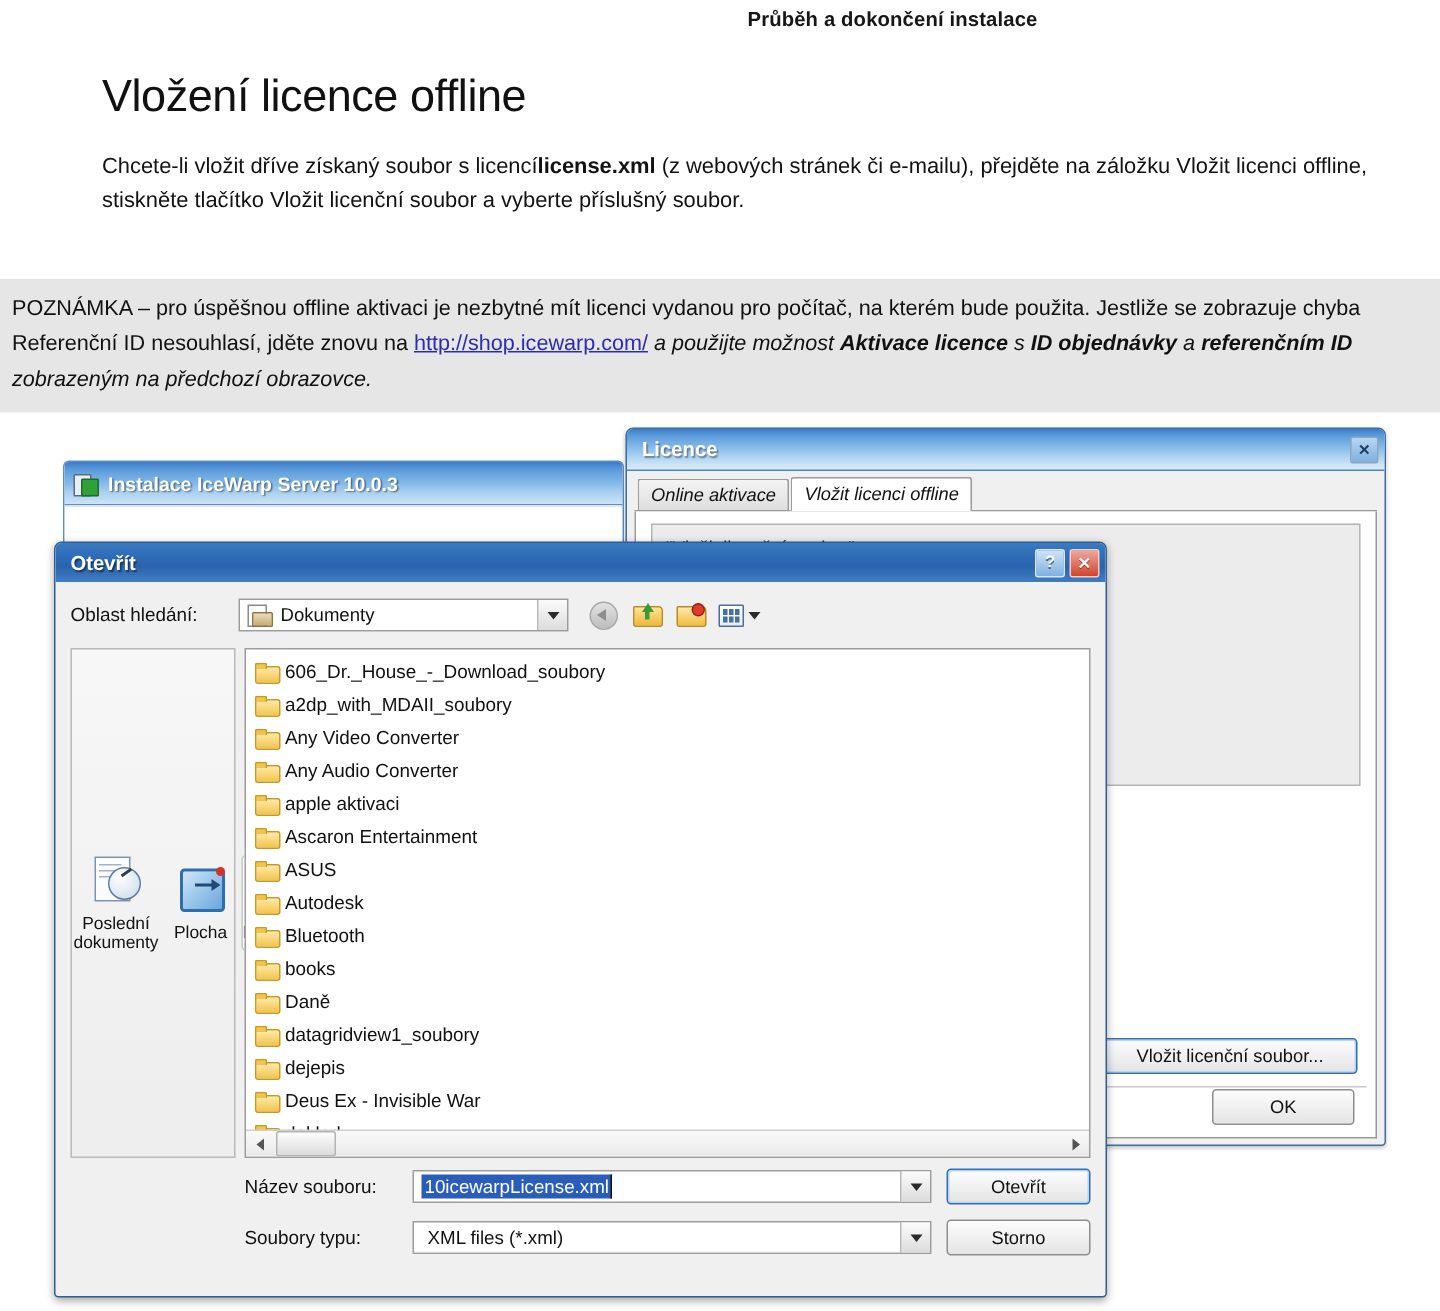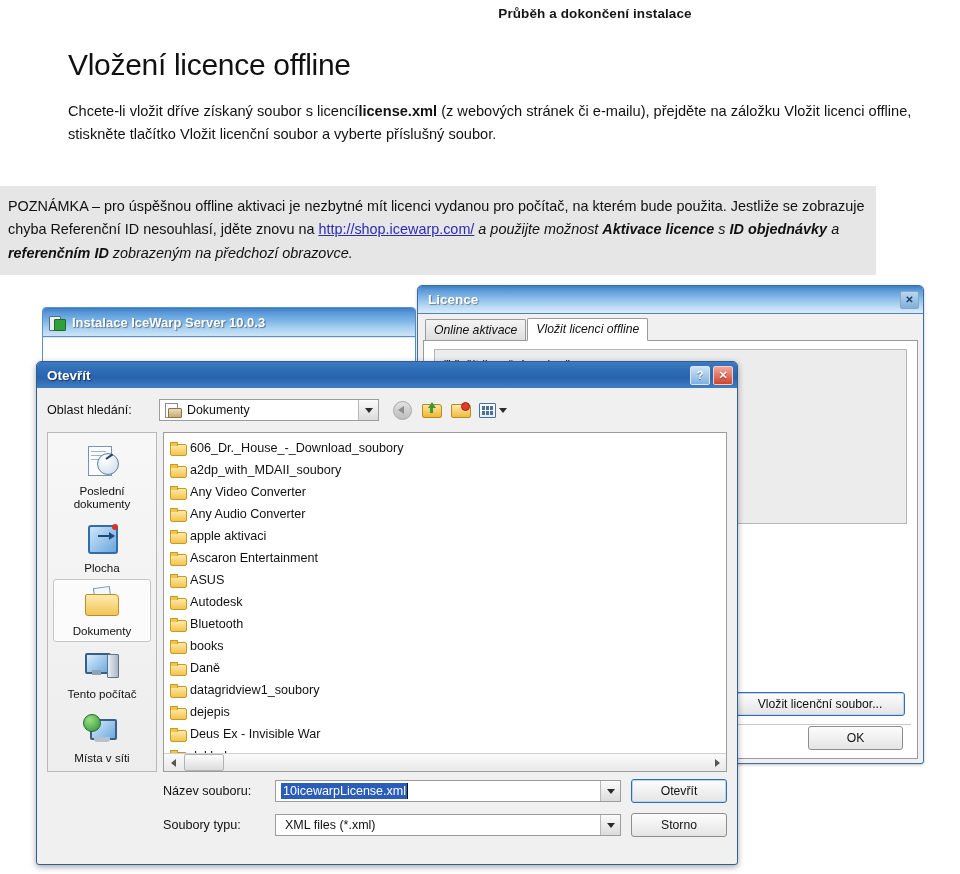--- a/index.html
+++ b/index.html
@@ -18,21 +18,21 @@
     position:absolute;left:68px;top:48px;
     font-size:30px;font-weight:400;color:#111;letter-spacing:-0.3px;
   }
   .intro{
     position:absolute;left:68px;top:100px;width:852px;
     font-size:14.6px;line-height:1.55;color:#121212;
   }
   .intro b{font-weight:bold;}
   
   .note{
-    position:absolute;left:0;top:186px;width:876px;
+    position:absolute;left:0;top:186px;width:960px;
     background:#e6e6e6;padding:9px 8px 10px 8px;
     box-sizing:border-box;
     font-size:14.4px;line-height:1.62;color:#111;
   }
   .note i{font-style:italic;}
   .note .bi{font-weight:bold;font-style:italic;}
   .note a{color:#2b2bb5;text-decoration:underline;}
 
   
   .shot{position:absolute;left:0;top:285px;width:960px;height:589px;}
@@ -170,21 +170,21 @@
   .view-ico{width:17px;height:15px;background:linear-gradient(to bottom,#fdfdfd,#e6eef7);border:1px solid #4a6f9a;border-radius:1px;
     display:grid;grid-template-columns:1fr 1fr 1fr;grid-template-rows:1fr 1fr;gap:1px;padding:2px;box-sizing:border-box;}
   .view-ico i{background:#4a6f9a;display:block;}
   .view-caret{width:0;height:0;border-left:4px solid transparent;border-right:4px solid transparent;border-top:5px solid #2a2a2a;margin-left:3px;}
 
   
   .places{
     position:absolute;left:10px;top:44px;width:110px;bottom:92px;
     background:linear-gradient(to bottom,#f7f7f7,#ededed);
     border:1px solid #b9b9b9;padding:6px 0;box-sizing:border-box;
-    display:flex;flex-direction:column;align-items:center;gap:0;
+    display:flex;flex-direction:row;align-items:center;gap:6px;
   }
   .place{width:96px;padding:5px 0 4px 0;display:flex;flex-direction:column;align-items:center;border:1px solid transparent;border-radius:3px;}
   .place.sel{background:#fbfbfb;border:1px solid #c6c6c6;box-shadow:0 0 0 1px #ffffff inset;}
   .place .pl-lbl{font-size:11.6px;color:#111;text-align:center;line-height:1.15;margin-top:3px;}
   .pico{width:40px;height:36px;position:relative;}
   
   .pico.recent .pg{position:absolute;left:6px;top:1px;width:22px;height:28px;background:#fbfcfe;border:1px solid #7d93ad;}
   .pico.recent .ln{position:absolute;left:9px;width:15px;height:1px;background:#9fb4ca;}
   .pico.recent .cl{position:absolute;left:15px;top:8px;width:20px;height:20px;border-radius:50%;background:radial-gradient(circle at 35% 30%,#ffffff,#c8d9ea);border:1px solid #5f7d9e;}
   .pico.recent .hand{position:absolute;left:24px;top:13px;width:8px;height:2px;background:#2c3e55;transform:rotate(-35deg);transform-origin:left center;}

